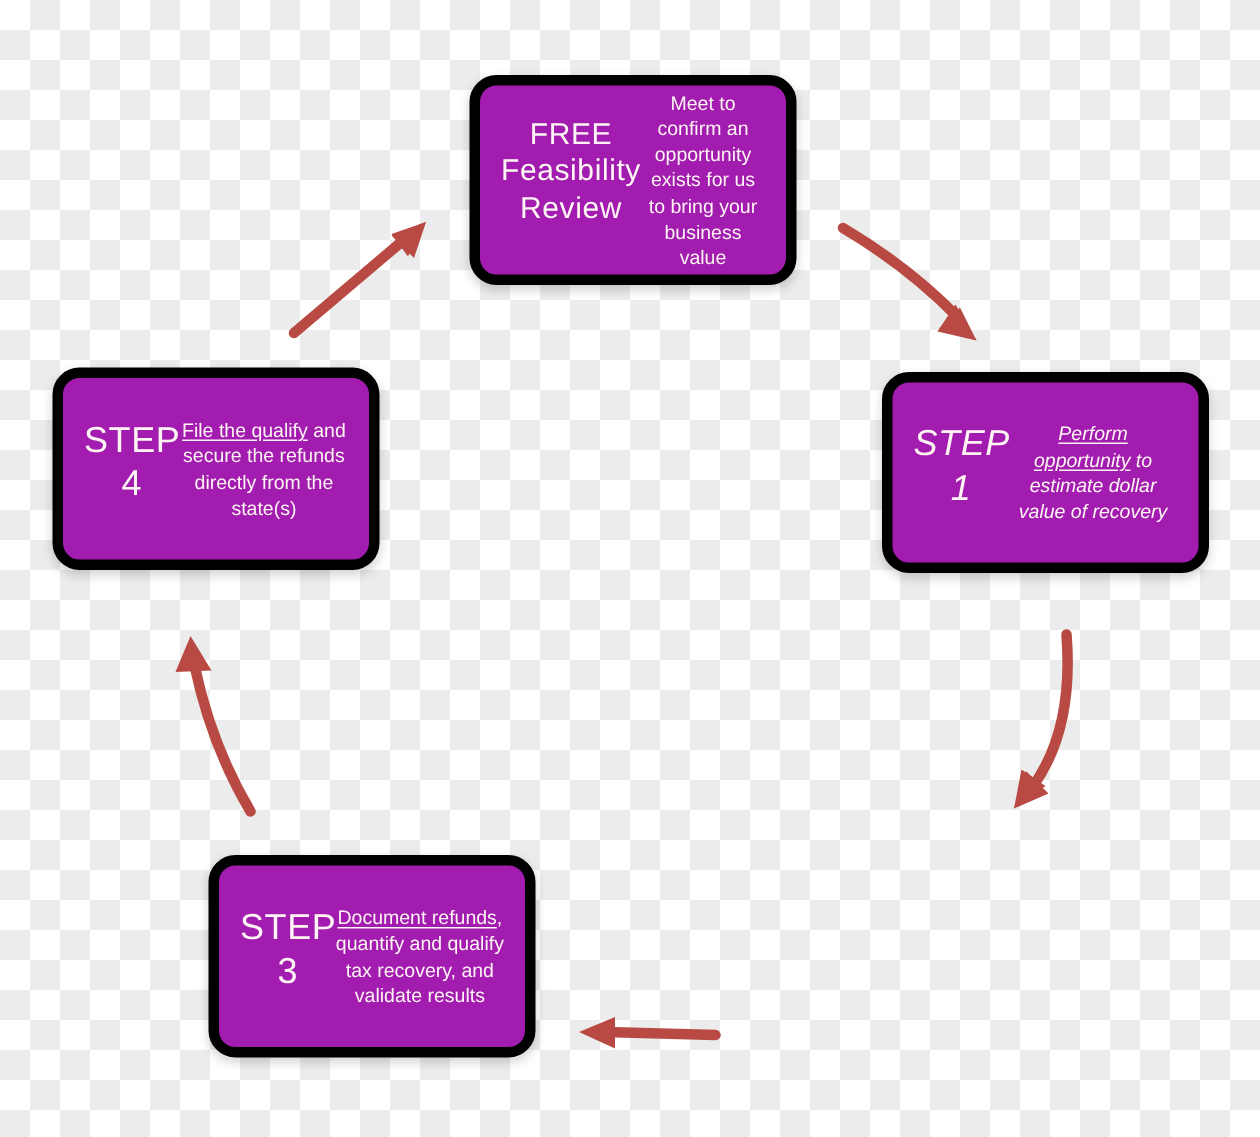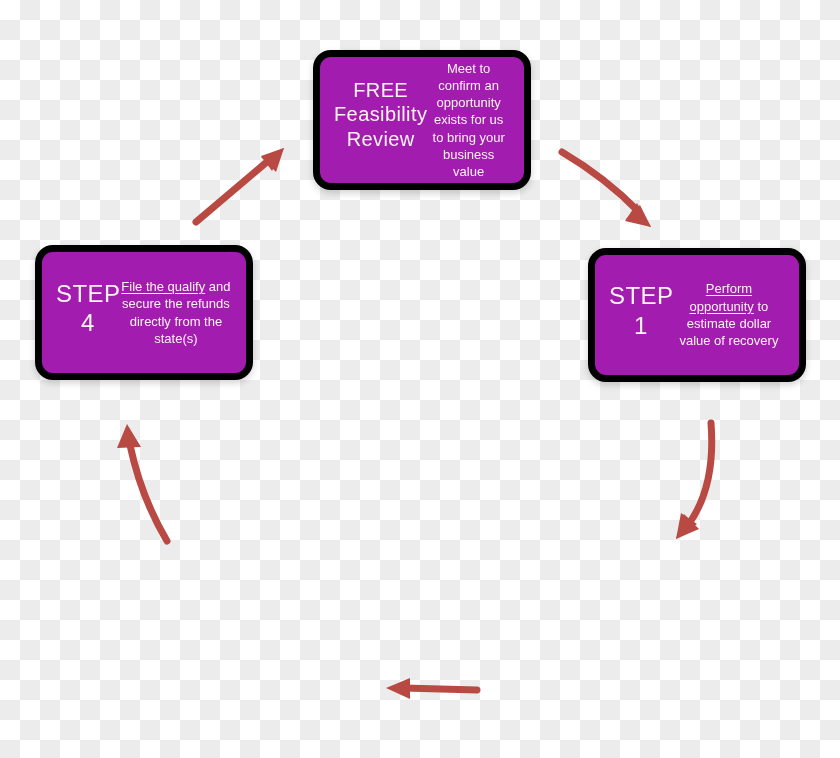--- a/index.html
+++ b/index.html
@@ -74,21 +74,21 @@
     max-width: 195px;
   }
 
   .node-desc .u {
     text-decoration: underline;
     text-underline-offset: 2px;
   }
 
   
   #node-intro  { left: 313px; top: 50px;  width: 218px; height: 140px; }
-  #node-step1  { left: 588px; top: 248px; width: 218px; height: 134px; }
+  #node-step1  { left: 588px; top: 248px; width: 218px; height: 134px; font-style: italic; }
   #node-step2  { left: 494px; top: 570px; width: 218px; height: 135px; }
   #node-step3  { left: 139px; top: 570px; width: 218px; height: 135px; }
   #node-step4  { left: 35px;  top: 245px; width: 218px; height: 135px; }
 </style>
 </head>
 <body>
 
 <div id="cycle-diagram">
 
   <svg class="arrow-layer" viewBox="0 0 840 758" width="840" height="758" xmlns="http://www.w3.org/2000/svg">
@@ -126,19 +126,23 @@
     <div class="node-title">FREE Feasibility Review</div>
     <div class="node-desc"><span>Meet to confirm an opportunity exists for us to bring your business value</span></div>
   </div>
 
   <div class="node" id="node-step1">
     <div class="node-title">STEP 1</div>
     <div class="node-desc"><span class="u">Perform opportunity</span><span> to estimate dollar value of recovery</span></div>
   </div>
 
 
+  <div class="node" id="node-step3">
+    <div class="node-title">STEP 3</div>
+    <div class="node-desc"><span class="u">Document refunds</span><span>, quantify and qualify tax recovery, and validate results</span></div>
+  </div>
 
   <div class="node" id="node-step4">
     <div class="node-title">STEP 4</div>
     <div class="node-desc"><span class="u">File the qualify</span><span> and secure the refunds directly from the state(s)</span></div>
   </div>
 
 </div>
 
 </body></html>

